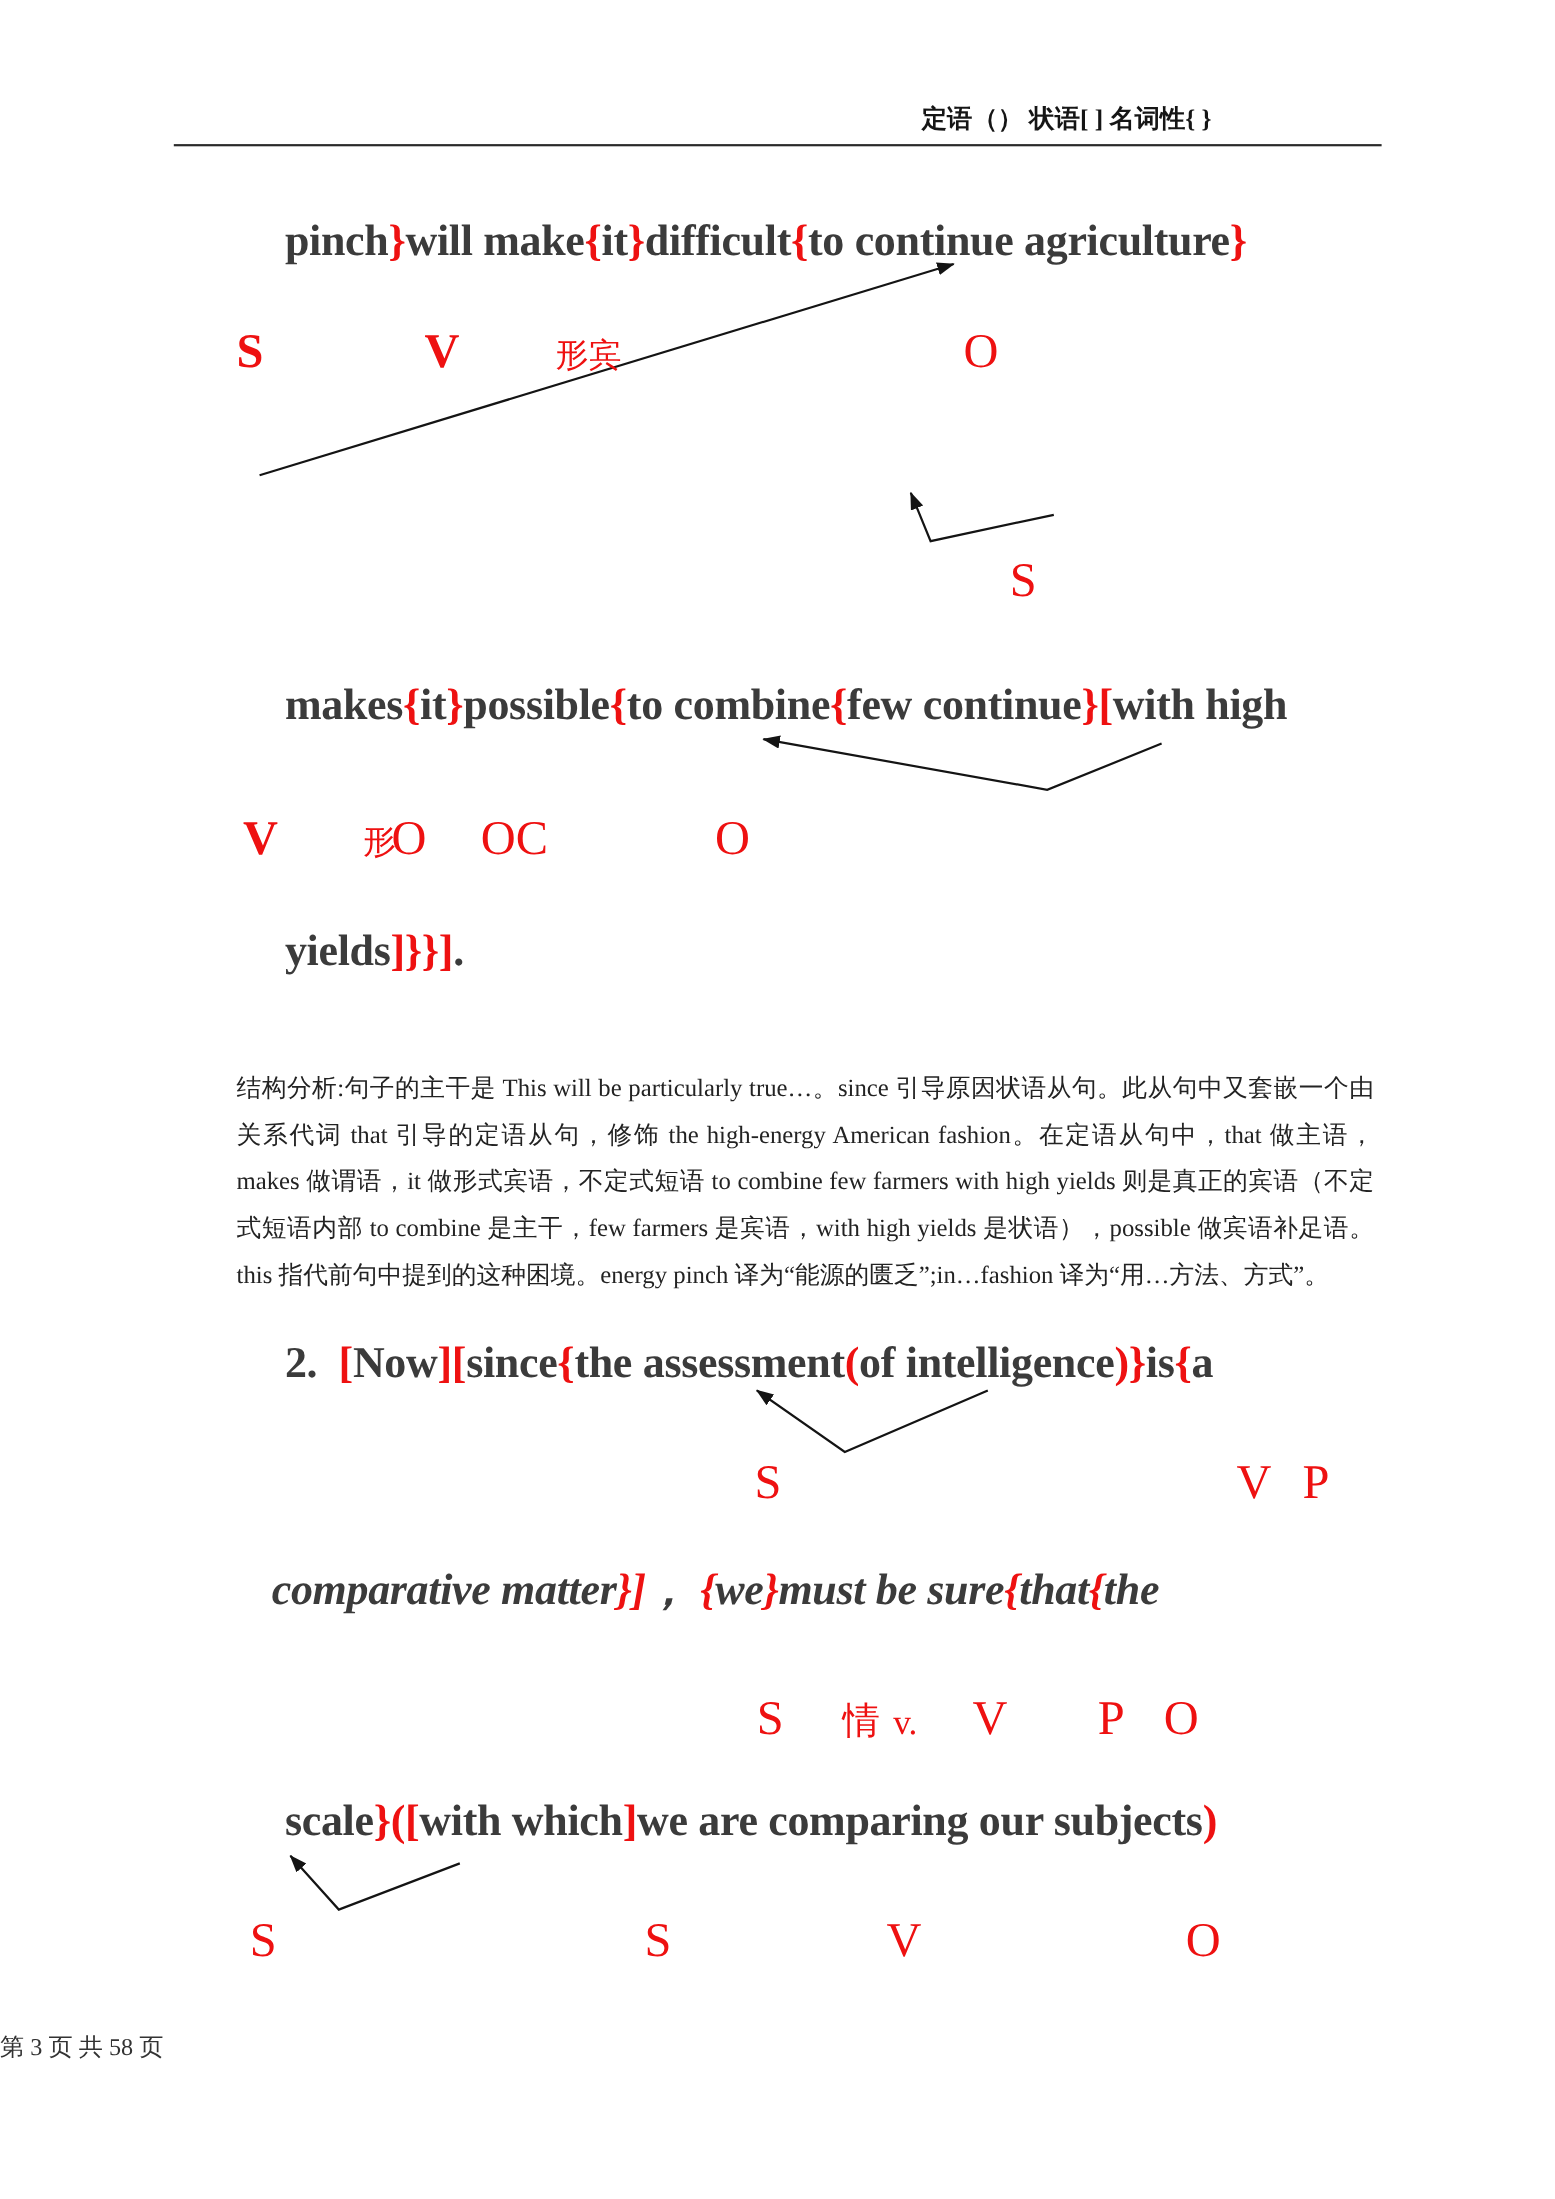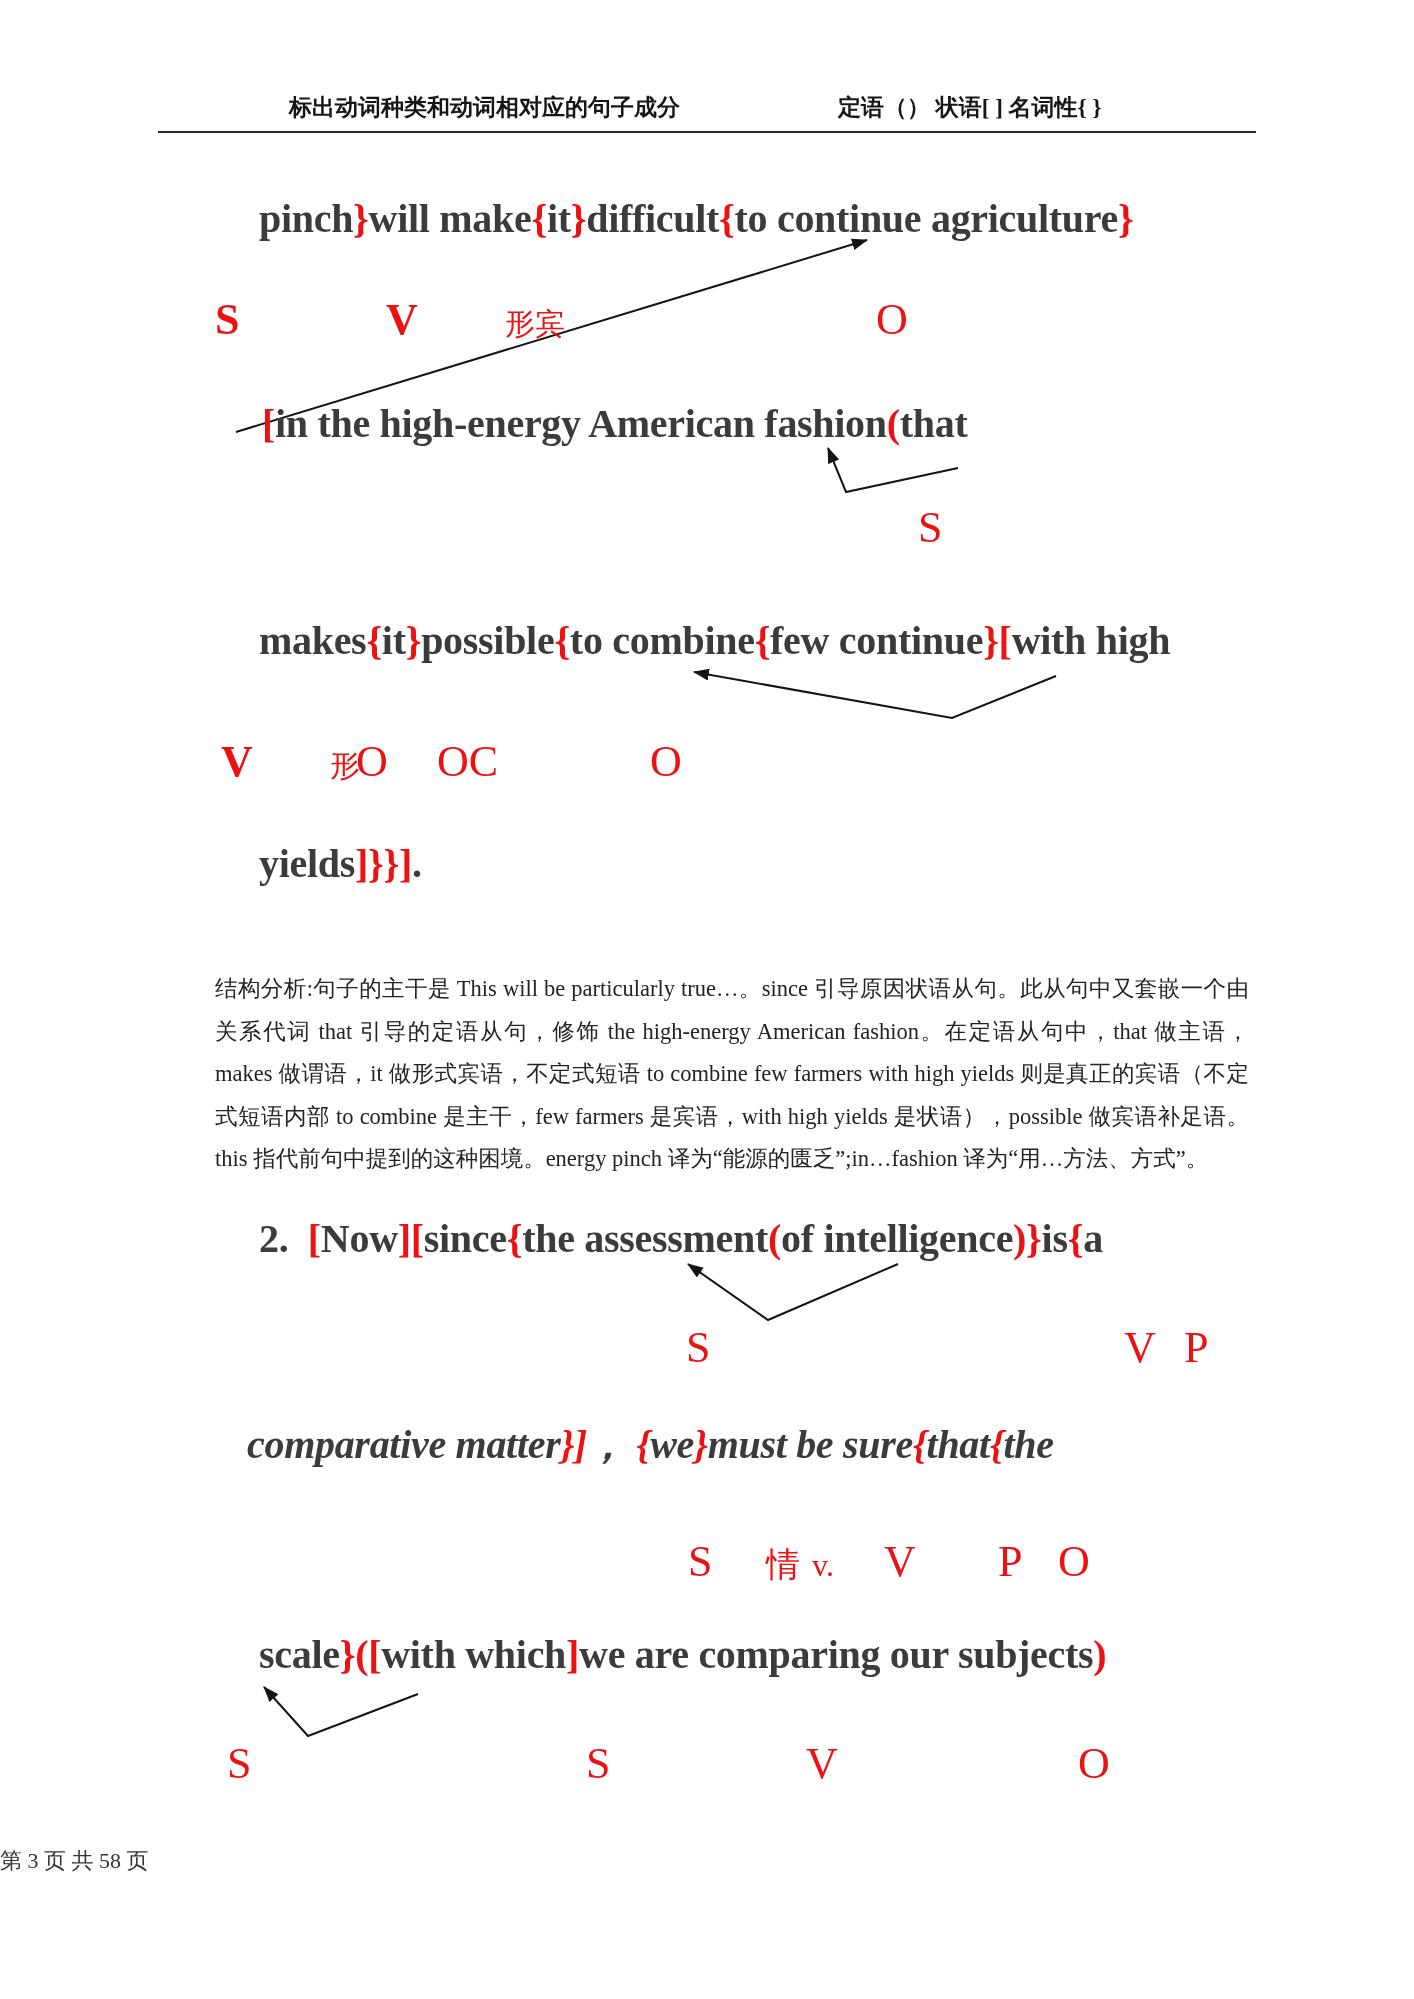--- a/index.html
+++ b/index.html
@@ -30,39 +30,37 @@
         line-height:42.5px;color:#232323;text-align:justify;}
   #footer{position:absolute;left:0;top:1846px;width:1414px;
           font-size:22px;color:#333;}
   #arrows{position:absolute;left:0;top:0;pointer-events:none;}
 </style>
 </head>
 <body>
 
 <div class="page">
 
-  <div class="hdr" id="hdr-left">标出动词种类和动词相对应的句子成分</div>
   <div class="hdr" id="hdr-right">定语（） 状语[ ] 名词性{ }</div>
   <div id="hdr-rule"></div>
 
   <svg id="arrows" width="1414" height="1999">
     <defs>
       <marker id="ah" markerWidth="12" markerHeight="10" refX="7.5" refY="3" orient="auto" markerUnits="strokeWidth">
         <path d="M0,0 L8,3 L0,6 z" fill="#141414"></path>
       </marker>
     </defs>
   <polyline points="236,432 867,240" fill="none" stroke="#141414" stroke-width="2" marker-end="url(#ah)"></polyline>
       <polyline points="958,468 846,492 828,448" fill="none" stroke="#141414" stroke-width="2" marker-end="url(#ah)"></polyline>
       <polyline points="1056,676 952,718 694,672" fill="none" stroke="#141414" stroke-width="2" marker-end="url(#ah)"></polyline>
       <polyline points="898,1264 768,1320 688,1264" fill="none" stroke="#141414" stroke-width="2" marker-end="url(#ah)"></polyline>
       <polyline points="418,1694 308,1736 264,1687" fill="none" stroke="#141414" stroke-width="2" marker-end="url(#ah)"></polyline>
     </svg>
 
   <div class="bigline" id="line1"><span class="seg-k">pinch</span><span class="seg-r">}</span><span class="seg-k">will make</span><span class="seg-r">{</span><span class="seg-k">it</span><span class="seg-r">}</span><span class="seg-k">difficult</span><span class="seg-r">{</span><span class="seg-k">to continue agriculture</span><span class="seg-r">}</span></div>
-  <div class="bigline" id="line3"><span class="seg-r">[</span><span class="seg-k">in the high-energy American fashion</span><span class="seg-r">(</span><span class="seg-k">that</span></div>
   <div class="bigline" id="line5"><span class="seg-k">makes</span><span class="seg-r">{</span><span class="seg-k">it</span><span class="seg-r">}</span><span class="seg-k">possible</span><span class="seg-r">{</span><span class="seg-k">to combine</span><span class="seg-r">{</span><span class="seg-k">few continue</span><span class="seg-r">}[</span><span class="seg-k">with high</span></div>
   <div class="bigline" id="line7"><span class="seg-k">yields</span><span class="seg-r">]}}]</span><span class="seg-k">.</span></div>
   <div class="bigline" id="line-s2"><span class="seg-k">2.&nbsp; </span><span class="seg-r">[</span><span class="seg-k">Now</span><span class="seg-r">][</span><span class="seg-k">since</span><span class="seg-r">{</span><span class="seg-k">the assessment</span><span class="seg-r">(</span><span class="seg-k">of intelligence</span><span class="seg-r">)}</span><span class="seg-k">is</span><span class="seg-r">{</span><span class="seg-k">a</span></div>
   <div class="bigline" id="line-comp"><span class="seg-k">comparative matter</span><span class="seg-r">}]</span><span class="seg-k">，&nbsp;</span><span class="seg-r">{</span><span class="seg-k">we</span><span class="seg-r">}</span><span class="seg-k">must be sure</span><span class="seg-r">{</span><span class="seg-k">that</span><span class="seg-r">{</span><span class="seg-k">the</span></div>
   <div class="bigline" id="line-scale"><span class="seg-k">scale</span><span class="seg-r">}([</span><span class="seg-k">with which</span><span class="seg-r">]</span><span class="seg-k">we are comparing our subjects</span><span class="seg-r">)</span></div>
 
   <div id="labels">
       <span class="lab b" style="left: 215px; top: 298px;">S</span>
       <span class="lab b" style="left: 386px; top: 298px;">V</span>
       <span class="lab cjk" style="left: 505px; top: 309px;">形宾</span>

